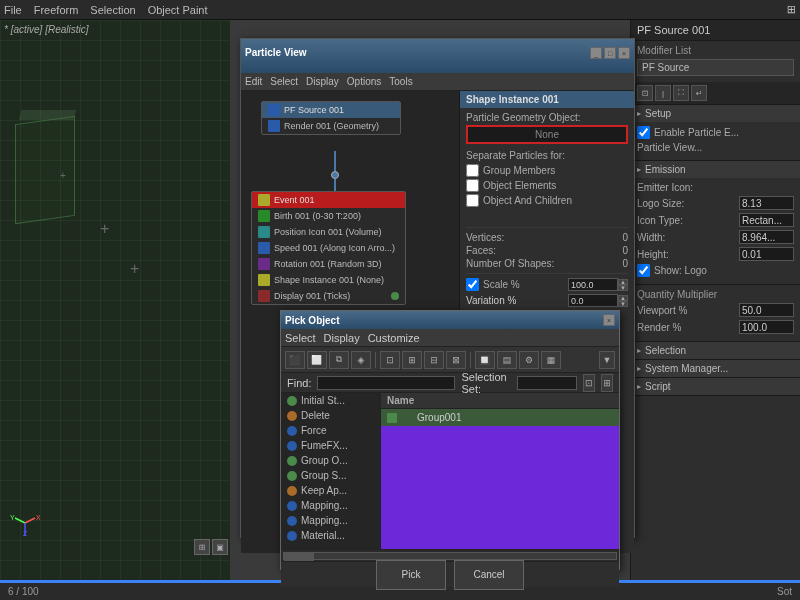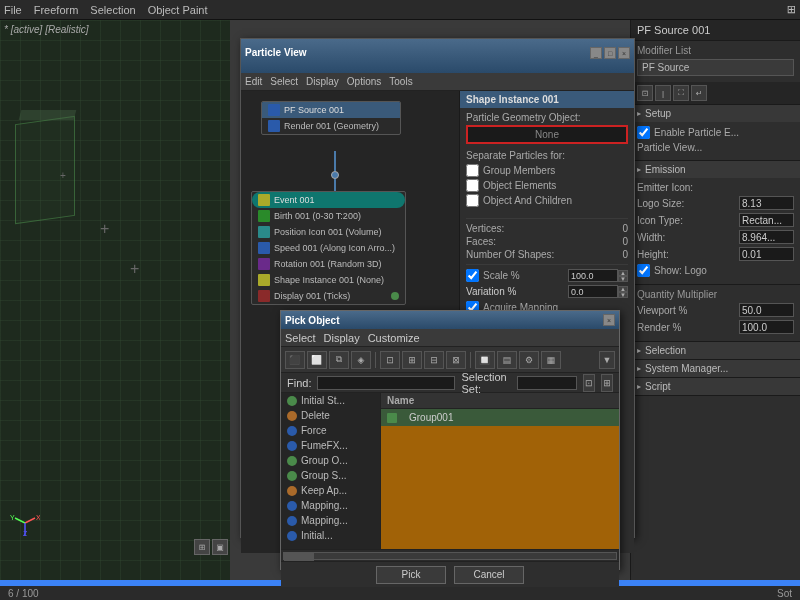--- a/index.html
+++ b/index.html
@@ -61,21 +61,21 @@
     .statusbar {
       position: absolute;
       bottom: 0;
       left: 0;
       right: 0;
       height: 20px;
       background: #2a2a2a;
       display: flex;
       align-items: center;
       padding: 0 8px;
-      border-top: 6px solid #3b82f6;
+      border-top: 3px solid #3b82f6;
       color: #999;
       font-size: 10px;
       gap: 20px;
     }
 
     
     .right-panel {
       position: absolute;
       top: 20px;
       right: 0;
@@ -223,21 +223,21 @@
     .pv-node-header {
       background: #3a5a7a;
       padding: 2px 6px;
       font-size: 9px;
       color: #ddd;
       display: flex;
       align-items: center;
       gap: 4px;
       border-radius: 1px 1px 0 0;
     }
-    .pv-node-header.orange { background: #0f766e; border-radius: 8px; }
+    .pv-node-header.orange { background: #b91c1c; }
     .pv-node-row {
       display: flex;
       align-items: center;
       padding: 2px 6px;
       font-size: 9px;
       color: #bbb;
       gap: 4px;
     }
     .pv-icon {
       width: 12px;
@@ -288,21 +288,21 @@
       border: 2px solid #cc2222;
       background: #1a1a1a;
       padding: 2px 4px;
       text-align: center;
       color: #888;
       font-size: 10px;
       margin-bottom: 6px;
       cursor: pointer;
     }
     .pv-separate-section {
-      margin-bottom: 11px;
+      margin-bottom: 20px;
     }
     .pv-sep-label {
       color: #aaa;
       font-size: 10px;
       margin-bottom: 3px;
     }
     .pv-check-row {
       display: flex;
       align-items: center;
       gap: 4px;
@@ -446,60 +446,60 @@
       width: 10px;
       height: 10px;
       border-radius: 50%;
       background: #4a8a4a;
       flex-shrink: 0;
     }
     .pick-left-icon.blue { background: #2a5aaa; }
     .pick-left-icon.orange { background: #aa6a2a; }
     .pick-right-panel {
       flex: 1;
-      background: #a16207;
+      background: #6d28d9;
       overflow-y: auto;
     }
     .pick-col-header {
       background: #333;
       padding: 2px 6px;
       font-size: 10px;
       color: #aaa;
       border-bottom: 1px solid #222;
       font-weight: bold;
     }
     .pick-object-item {
       padding: 3px 6px;
       font-size: 10px;
       color: #ccc;
       background: #3a5a3a;
       display: flex;
       align-items: center;
-      gap: 12px;
+      gap: 20px;
       cursor: pointer;
     }
     .pick-object-icon {
       width: 10px;
       height: 10px;
       background: #4a8a4a;
       border-radius: 1px;
     }
     .pick-bottom {
       height: 26px;
       background: #2e2e2e;
       border-top: 1px solid #222;
       display: flex;
       align-items: center;
       justify-content: center;
       gap: 8px;
       padding: 0 6px;
     }
     .pick-btn {
       width: 70px;
-      height: 18px;
+      height: 30px;
       background: #3a3a3a;
       border: 1px solid #666;
       color: #ccc;
       font-size: 10px;
       cursor: pointer;
       display: flex;
       align-items: center;
       justify-content: center;
     }
 
@@ -861,21 +861,21 @@
       <div class="pick-left-item">
         <div class="pick-left-icon blue"></div>
         <span>Mapping...</span>
       </div>
       <div class="pick-left-item">
         <div class="pick-left-icon blue"></div>
         <span>Mapping...</span>
       </div>
       <div class="pick-left-item">
         <div class="pick-left-icon blue"></div>
-        <span>Initial...</span>
+        <span>Material...</span>
       </div>
     </div>
 
     <div class="pick-right-panel">
       <div class="pick-col-header">Name</div>
       <div class="pick-object-item">
         <div class="pick-object-icon"></div>
         <span>Group001</span>
       </div>
     </div>

